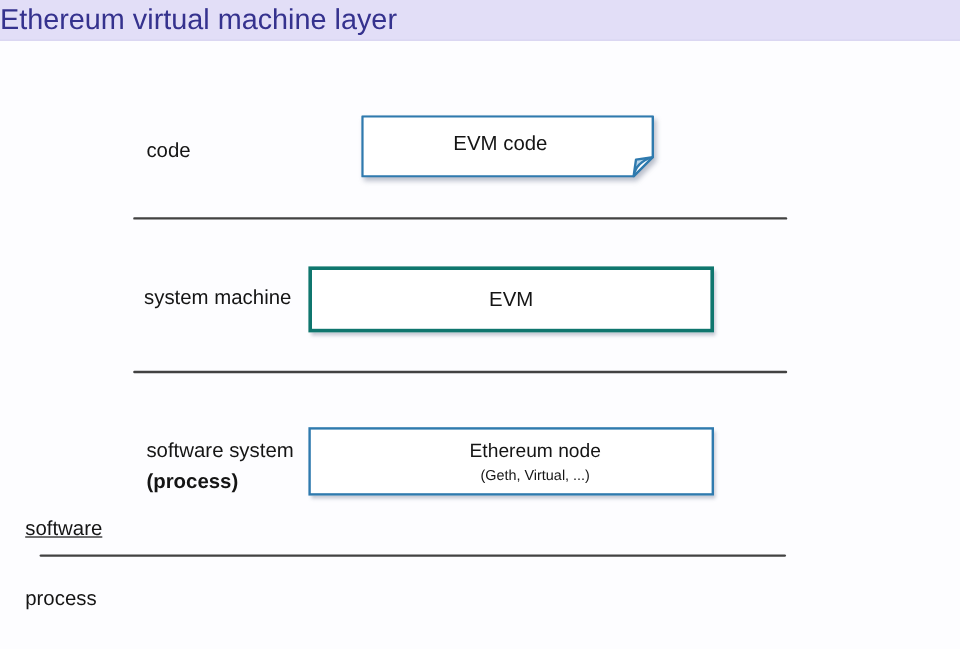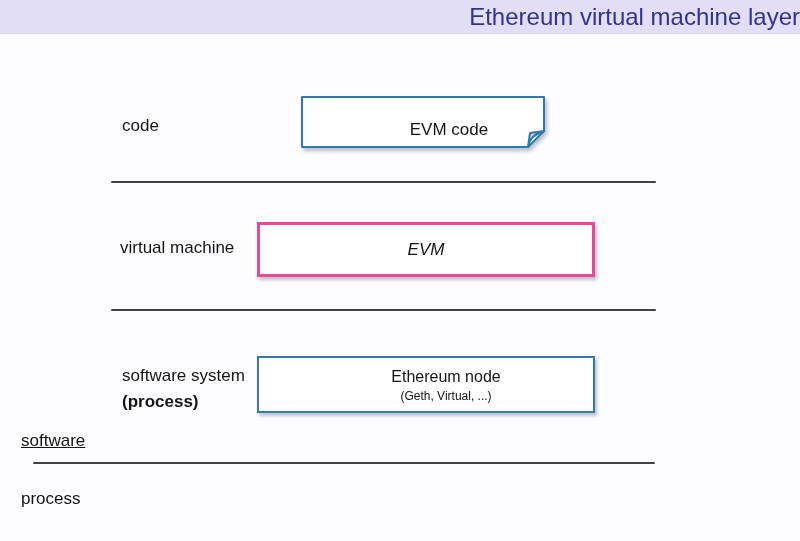--- a/index.html
+++ b/index.html
@@ -19,21 +19,21 @@
   
   .titlebar {
     position: absolute;
     left: 0; top: 0;
     width: 800px;
     height: 33px;
     background: #e2def7;
     border-bottom: 1px solid #d8d4f0;
     display: flex;
     align-items: center;
-    justify-content: flex-end;
+    justify-content: flex-start;
   }
   .titlebar .title {
     font-size: 24px;
     line-height: 24px;
     letter-spacing: 0px;
     color: #35328e;
     margin-top: 1px;
   }
   
   .row-label {
@@ -64,64 +64,63 @@
     left: 301px; top: 96px;
     width: 244px; height: 52px;
   }
   .note svg {
     position: absolute;
     left: 0; top: 0;
     filter: drop-shadow(2px 3px 2px rgba(100,110,135,0.45));
   }
   .note .note-text {
     position: absolute;
-    left: 0; top: 10px;
+    left: 0; top: 0;
     width: 232px; height: 48px;
     display: flex;
     align-items: center;
     justify-content: center;
     font-size: 17px;
-    padding-left: 32px;
   }
   
   .box {
     position: absolute;
     left: 257px;
     width: 338px;
     background: #ffffff;
     box-sizing: border-box;
     box-shadow: 2px 3px 3px rgba(100,110,135,0.40);
     display: flex;
     flex-direction: column;
     align-items: center;
     justify-content: center;
     text-align: center;
   }
-  .box.red  { border: 3px solid #ec4899; font-style: italic; }
+  .box.red  { border: 3px solid #0f766e; }
   .box.teal { border: 2px solid #2f7aae; }
   .box-evm  { top: 222px; height: 55px; }
   .box-node { top: 356px; height: 57px; padding-left: 40px; }
   .box-proc { top: 487px; height: 46px; }
   .box .big    { font-size: 17px; line-height: 23px; }
   .box .mid    { font-size: 16px; line-height: 22px; }
   .box .sub14  { font-size: 14px; line-height: 18px; }
   .box .sub12  { font-size: 12px; line-height: 16px; }
   .box-proc .big { font-size: 15px; line-height: 19px; }
 </style>
 </head>
 <body>
 
 <div id="slide">
 
   <div class="titlebar">
     <div class="title">Ethereum virtual machine layer</div>
   </div>
 
   <div class="row-label lbl-code">code</div>
-  <div class="row-label lbl-virtual-machine">virtual machine</div>
+  <div class="row-label lbl-virtual-machine">system machine</div>
   <div class="row-label lbl-runtime-1">software system</div>
   <div class="row-label lbl-runtime-2">(process)</div>
   <div class="row-label lbl-software">software</div>
   <div class="row-label lbl-hardware">process</div>
 
   <div class="sep sep1"></div>
   <div class="sep sep2"></div>
   <div class="sep sep3"></div>
 
   <div class="note">

